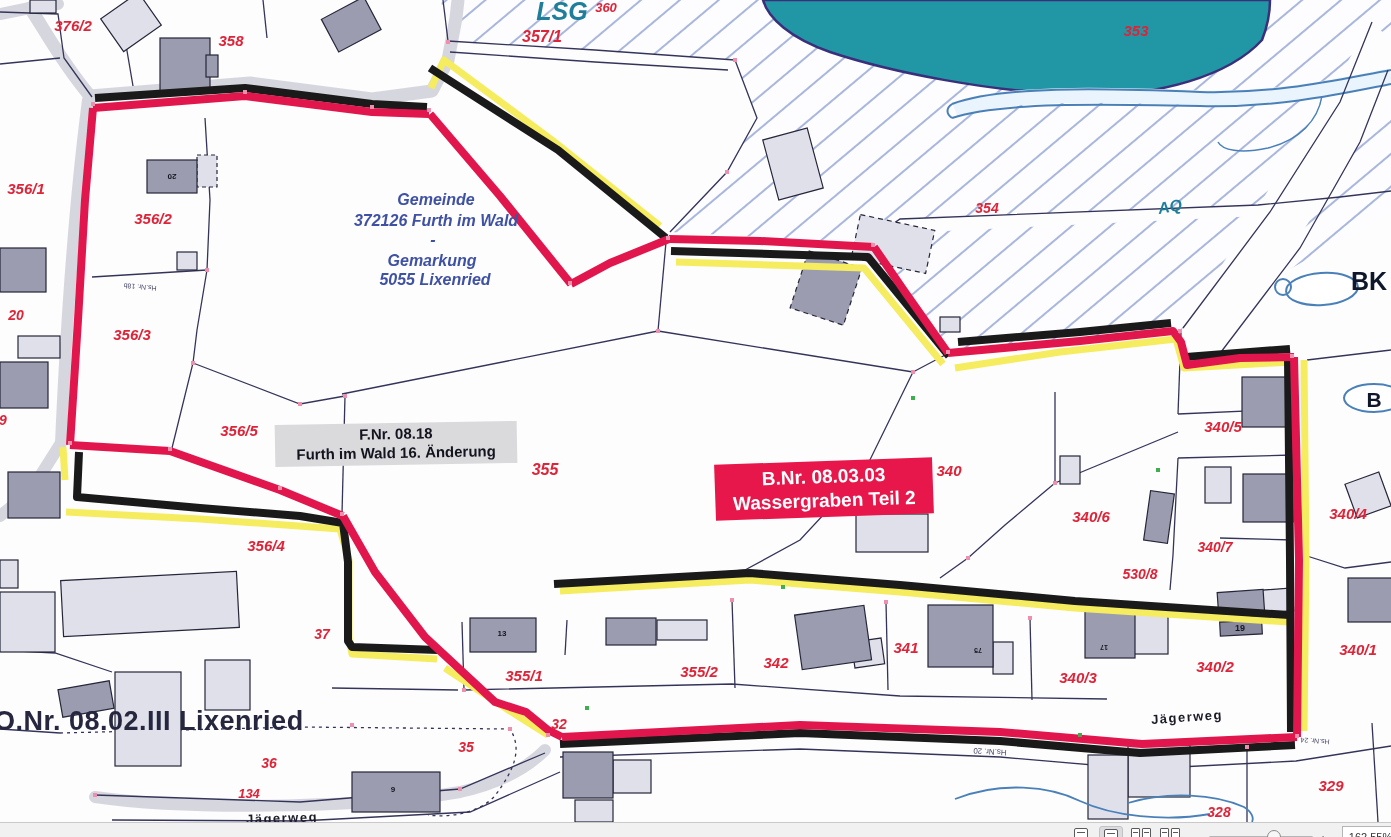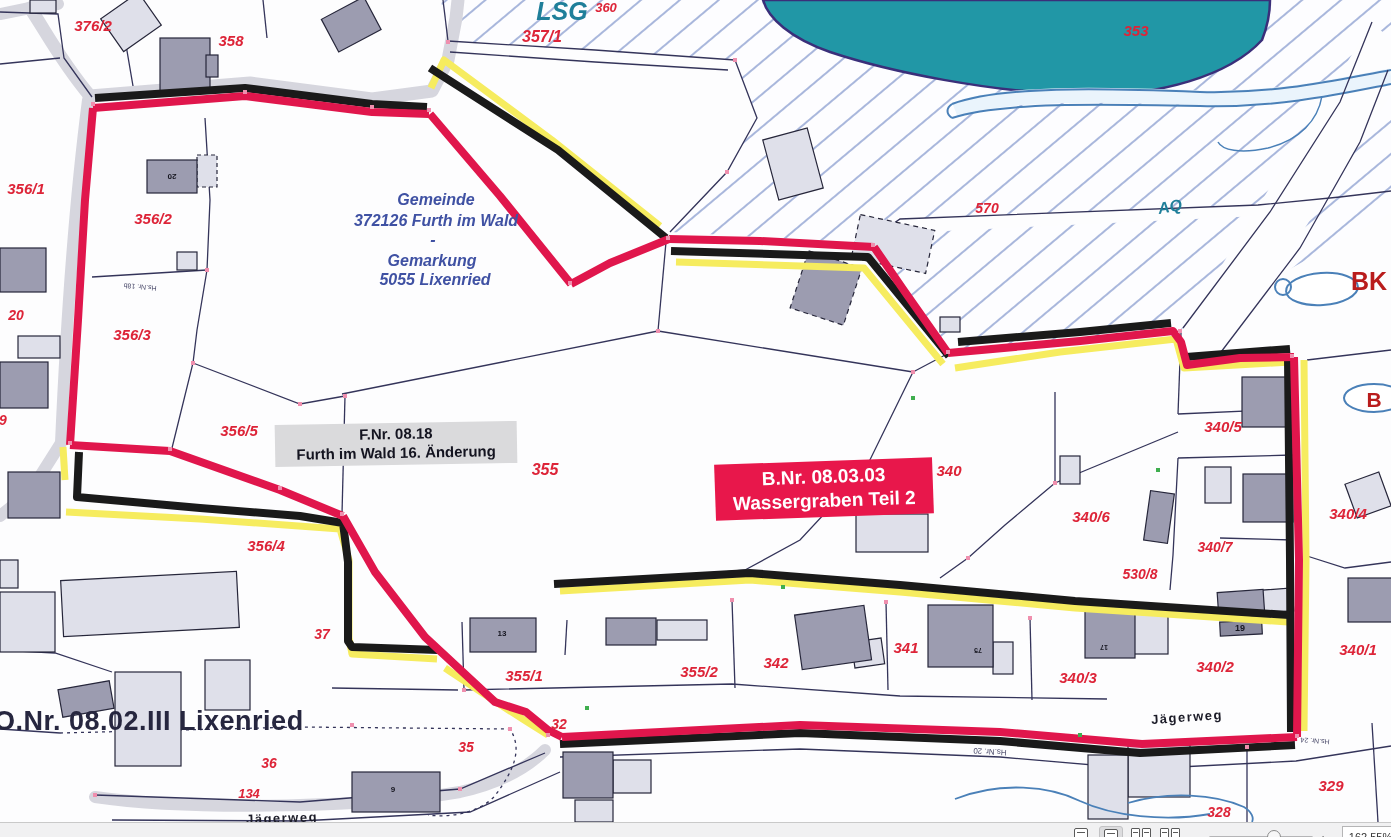--- a/index.html
+++ b/index.html
@@ -4,21 +4,21 @@
 <style>
   html,body{margin:0;padding:0;background:#e8e8e8;}
   .stage{position:relative;width:1391px;height:837px;overflow:hidden;background:#fdfdfe;
          font-family:"Liberation Sans",sans-serif;}
   .map-canvas{position:absolute;left:0;top:0;width:1391px;height:822px;background:#fdfdfe;}
   .map-canvas svg{display:block;}
   .labels-layer{position:absolute;left:0;top:0;width:1391px;height:822px;pointer-events:none;}
   .map-label{position:absolute;font-weight:bold;font-style:italic;color:#dd2438;white-space:nowrap;line-height:1;}
   .map-label.blue{color:#3f51a3;}
   .map-label.teal{color:#1f7f9a;}
-  .map-label.navy{color:#b91c1c;font-style:normal;}
+  .map-label.navy{color:#0f172a;font-style:normal;}
   .map-label.dark{color:#26263f;font-style:normal;letter-spacing:.5px;}
   .map-label.roadname{color:#1c1c28;font-style:normal;letter-spacing:1.5px;}
   .map-label.tiny{color:#4a4a6a;font-style:normal;font-weight:normal;}
   .map-label.bnum{color:#15151f;font-style:normal;}
   .overlay-box{position:absolute;text-align:center;font-weight:bold;line-height:1.25;}
   .fnr-box{left:275px;top:423px;width:242px;height:42px;background:#dadadc;color:#141420;
            font-size:15px;transform:rotate(-1deg);display:flex;flex-direction:column;justify-content:center;}
   .bnr-box{left:715px;top:461px;width:218px;height:56px;background:#e8174b;color:#ffffff;
            font-size:19px;transform:rotate(-2deg);display:flex;flex-direction:column;justify-content:center;}
   
@@ -268,26 +268,26 @@
         <rect x="911" y="396" width="4" height="4"></rect>
           <rect x="1156" y="468" width="4" height="4"></rect>
         <rect x="585" y="706" width="4" height="4"></rect>
           <rect x="1078" y="733" width="4" height="4"></rect>
         <rect x="781" y="585" width="4" height="4"></rect>
       </g>
     </svg>
   </div>
 
   <div class="labels-layer">
-      <div class="map-label red" style="left: 73px; top: 25px; font-size: 15px; transform: translate(-50%, -50%) rotate(0deg); margin-left: 20px;">376/2</div>
+      <div class="map-label red" style="left: 73px; top: 25px; font-size: 15px; transform: translate(-50%, -50%) rotate(0deg);">376/2</div>
       <div class="map-label red" style="left: 231px; top: 40px; font-size: 15px; transform: translate(-50%, -50%) rotate(0deg);">358</div>
       <div class="map-label red" style="left: 542px; top: 37px; font-size: 16px; transform: translate(-50%, -50%) rotate(0deg);">357/1</div>
       <div class="map-label red" style="left: 606px; top: 7px; font-size: 13px; transform: translate(-50%, -50%) rotate(0deg);">360</div>
       <div class="map-label red" style="left: 1136px; top: 30px; font-size: 15px; transform: translate(-50%, -50%) rotate(0deg);">353</div>
-      <div class="map-label red" style="left: 987px; top: 208px; font-size: 14px; transform: translate(-50%, -50%) rotate(0deg);">570</div>
+      <div class="map-label red" style="left: 987px; top: 208px; font-size: 14px; transform: translate(-50%, -50%) rotate(0deg);">354</div>
       <div class="map-label red" style="left: 26px; top: 188px; font-size: 15px; transform: translate(-50%, -50%) rotate(0deg);">356/1</div>
       <div class="map-label red" style="left: 153px; top: 218px; font-size: 15px; transform: translate(-50%, -50%) rotate(0deg);">356/2</div>
       <div class="map-label red" style="left: 132px; top: 334px; font-size: 15px; transform: translate(-50%, -50%) rotate(0deg);">356/3</div>
       <div class="map-label red" style="left: 239px; top: 430px; font-size: 15px; transform: translate(-50%, -50%) rotate(0deg);">356/5</div>
       <div class="map-label red" style="left: 266px; top: 545px; font-size: 15px; transform: translate(-50%, -50%) rotate(0deg);">356/4</div>
       <div class="map-label red" style="left: 16px; top: 315px; font-size: 14px; transform: translate(-50%, -50%) rotate(0deg);">20</div>
       <div class="map-label red" style="left: 3px; top: 420px; font-size: 14px; transform: translate(-50%, -50%) rotate(0deg);">9</div>
       <div class="map-label red" style="left: 545px; top: 470px; font-size: 16px; transform: translate(-50%, -50%) rotate(0deg);">355</div>
       <div class="map-label red" style="left: 949px; top: 470px; font-size: 15px; transform: translate(-50%, -50%) rotate(0deg);">340</div>
       <div class="map-label red" style="left: 1223px; top: 426px; font-size: 15px; transform: translate(-50%, -50%) rotate(0deg);">340/5</div>

